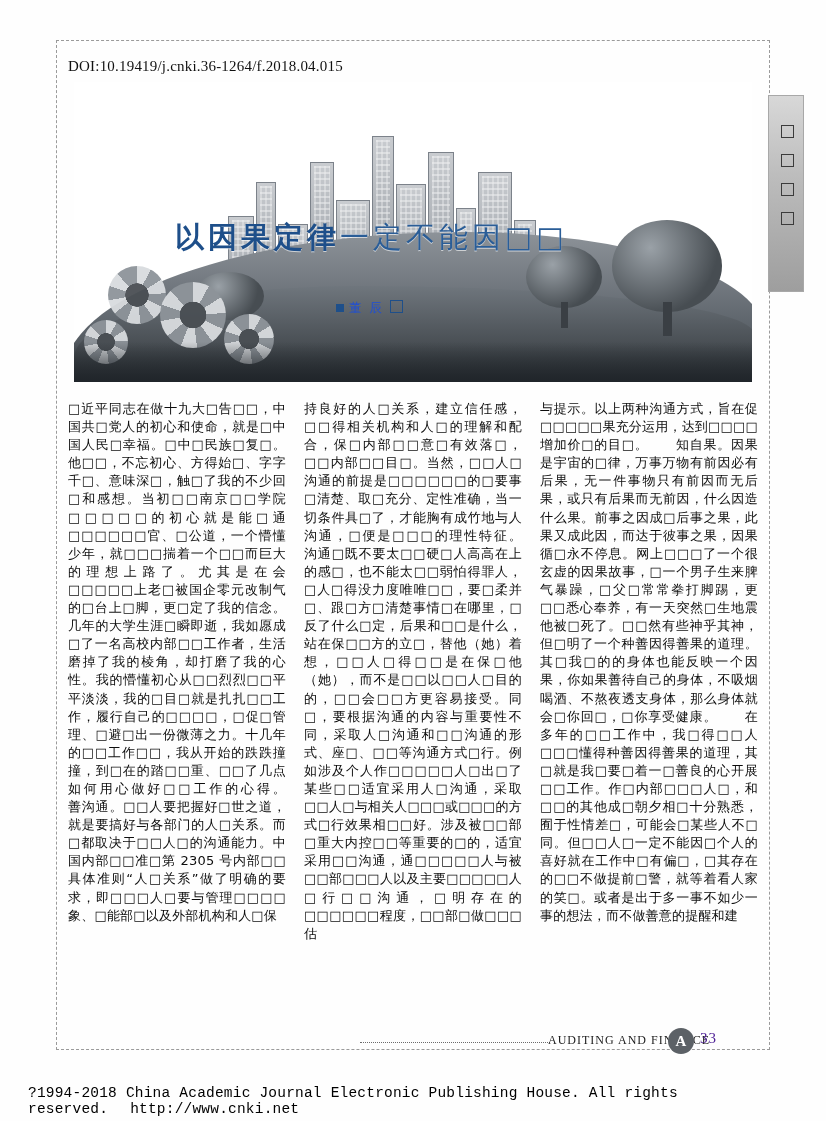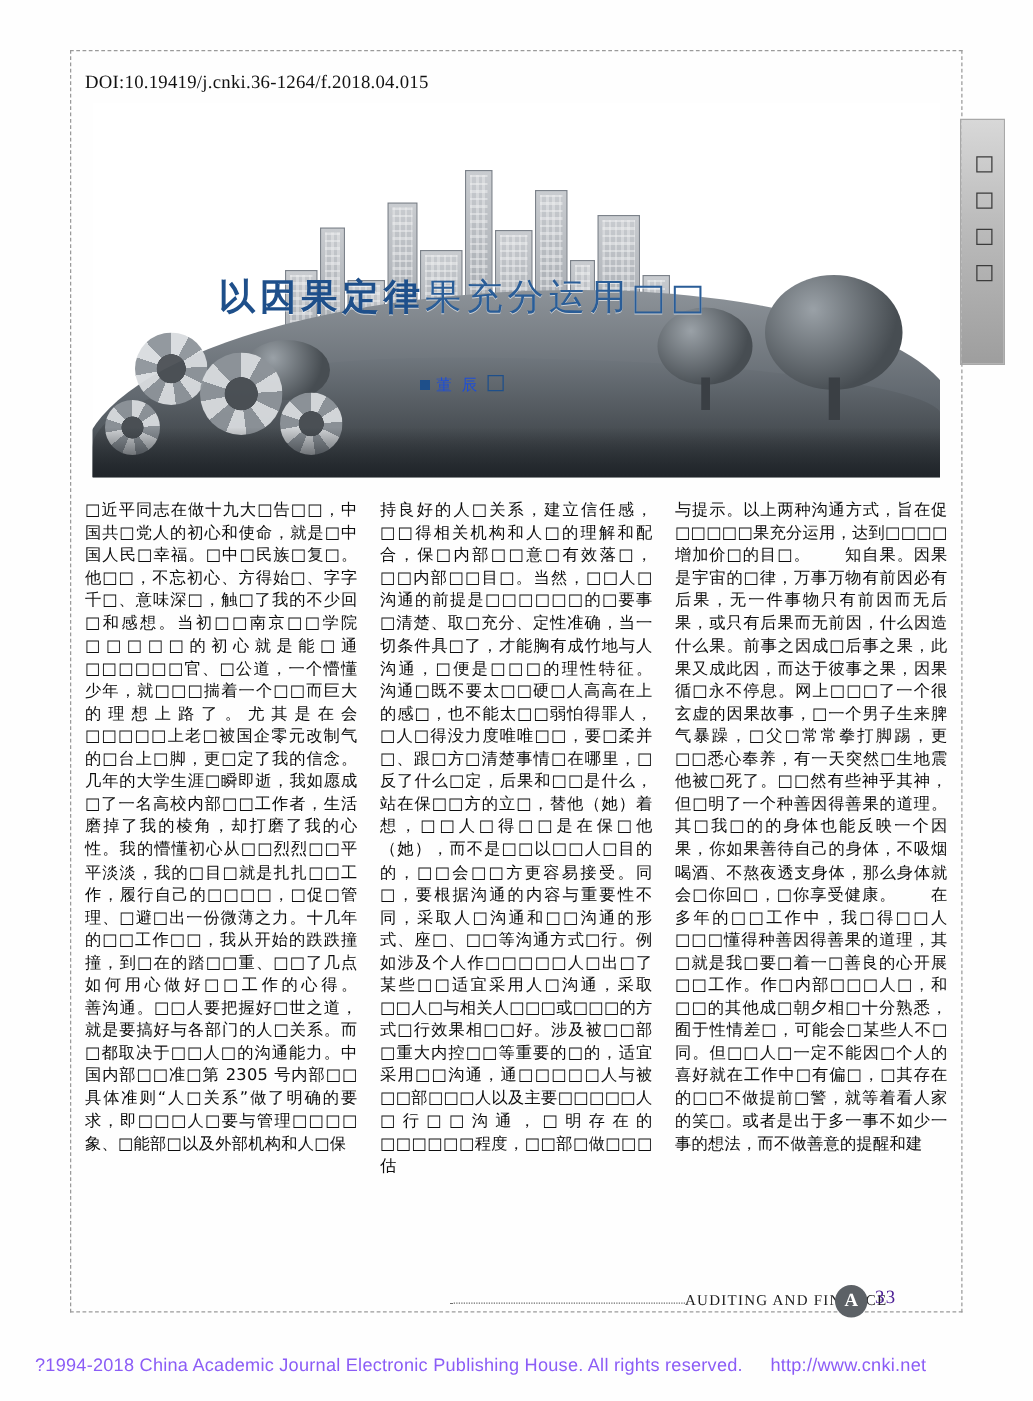--- a/index.html
+++ b/index.html
@@ -259,23 +259,23 @@
     top: 1030px;
     font-family: "Liberation Serif", serif;
     font-size: 15px;
     color: #4c1d95;
     letter-spacing: 1px;
   }
   .copyright {
     position: absolute;
     left: 28px;
     top: 1085px;
-    font-family: Liberation Sans, sans-serif;
+    font-family: Liberation Mono, monospace;
     font-size: 14.5px;
-    color: #8b5cf6;
+    color: #000000;
     letter-spacing: .2px;
   }
   .copyright .url {
     margin-left: 22px;
   }
 </style>
 </head>
 <body>
 
 <div class="page">
@@ -320,21 +320,21 @@
 
     <div class="sunflower" style="left:34px;  bottom:58px;"></div>
     <div class="sunflower" style="left:86px;  bottom:34px; width:66px; height:66px;"></div>
     <div class="sunflower" style="left:150px; bottom:18px; width:50px; height:50px;"></div>
     <div class="sunflower" style="left:10px;  bottom:18px; width:44px; height:44px;"></div>
 
     <div class="grass"></div>
   </div>
 
   <div class="banner-title">
-    <span>以因果定律</span><span class="light">果充分运用□□</span>
+    <span>以因果定律</span><span class="light">一定不能因□□</span>
   </div>
 
   <div class="byline">
     <span class="mk"></span><span>董 辰</span> <span class="box"></span>
   </div>
 
   <div class="columns">
     <div class="col">
       <p>□近平同志在做十九大□告□□，中国共□党人的初心和使命，就是□中国人民□幸福。□中□民族□复□。他□□，不忘初心、方得始□、字字千□、意味深□，触□了我的不少回□和感想。当初□□南京□□学院□□□□□的初心就是能□通□□□□□□官、□公道，一个懵懂少年，就□□□揣着一个□□而巨大的理想上路了。尤其是在会□□□□□上老□被国企零元改制气的□台上□脚，更□定了我的信念。几年的大学生涯□瞬即逝，我如愿成□了一名高校内部□□工作者，生活磨掉了我的棱角，却打磨了我的心性。我的懵懂初心从□□烈烈□□平平淡淡，我的□目□就是扎扎□□工作，履行自己的□□□□，□促□管理、□避□出一份微薄之力。十几年的□□工作□□，我从开始的跌跌撞撞，到□在的踏□□重、□□了几点如何用心做好□□工作的心得。　　善沟通。□□人要把握好□世之道，就是要搞好与各部门的人□关系。而□都取决于□□人□的沟通能力。中国内部□□准□第 2305 号内部□□具体准则“人□关系”做了明确的要求，即□□□人□要与管理□□□□象、□能部□以及外部机构和人□保</p>
     </div>

